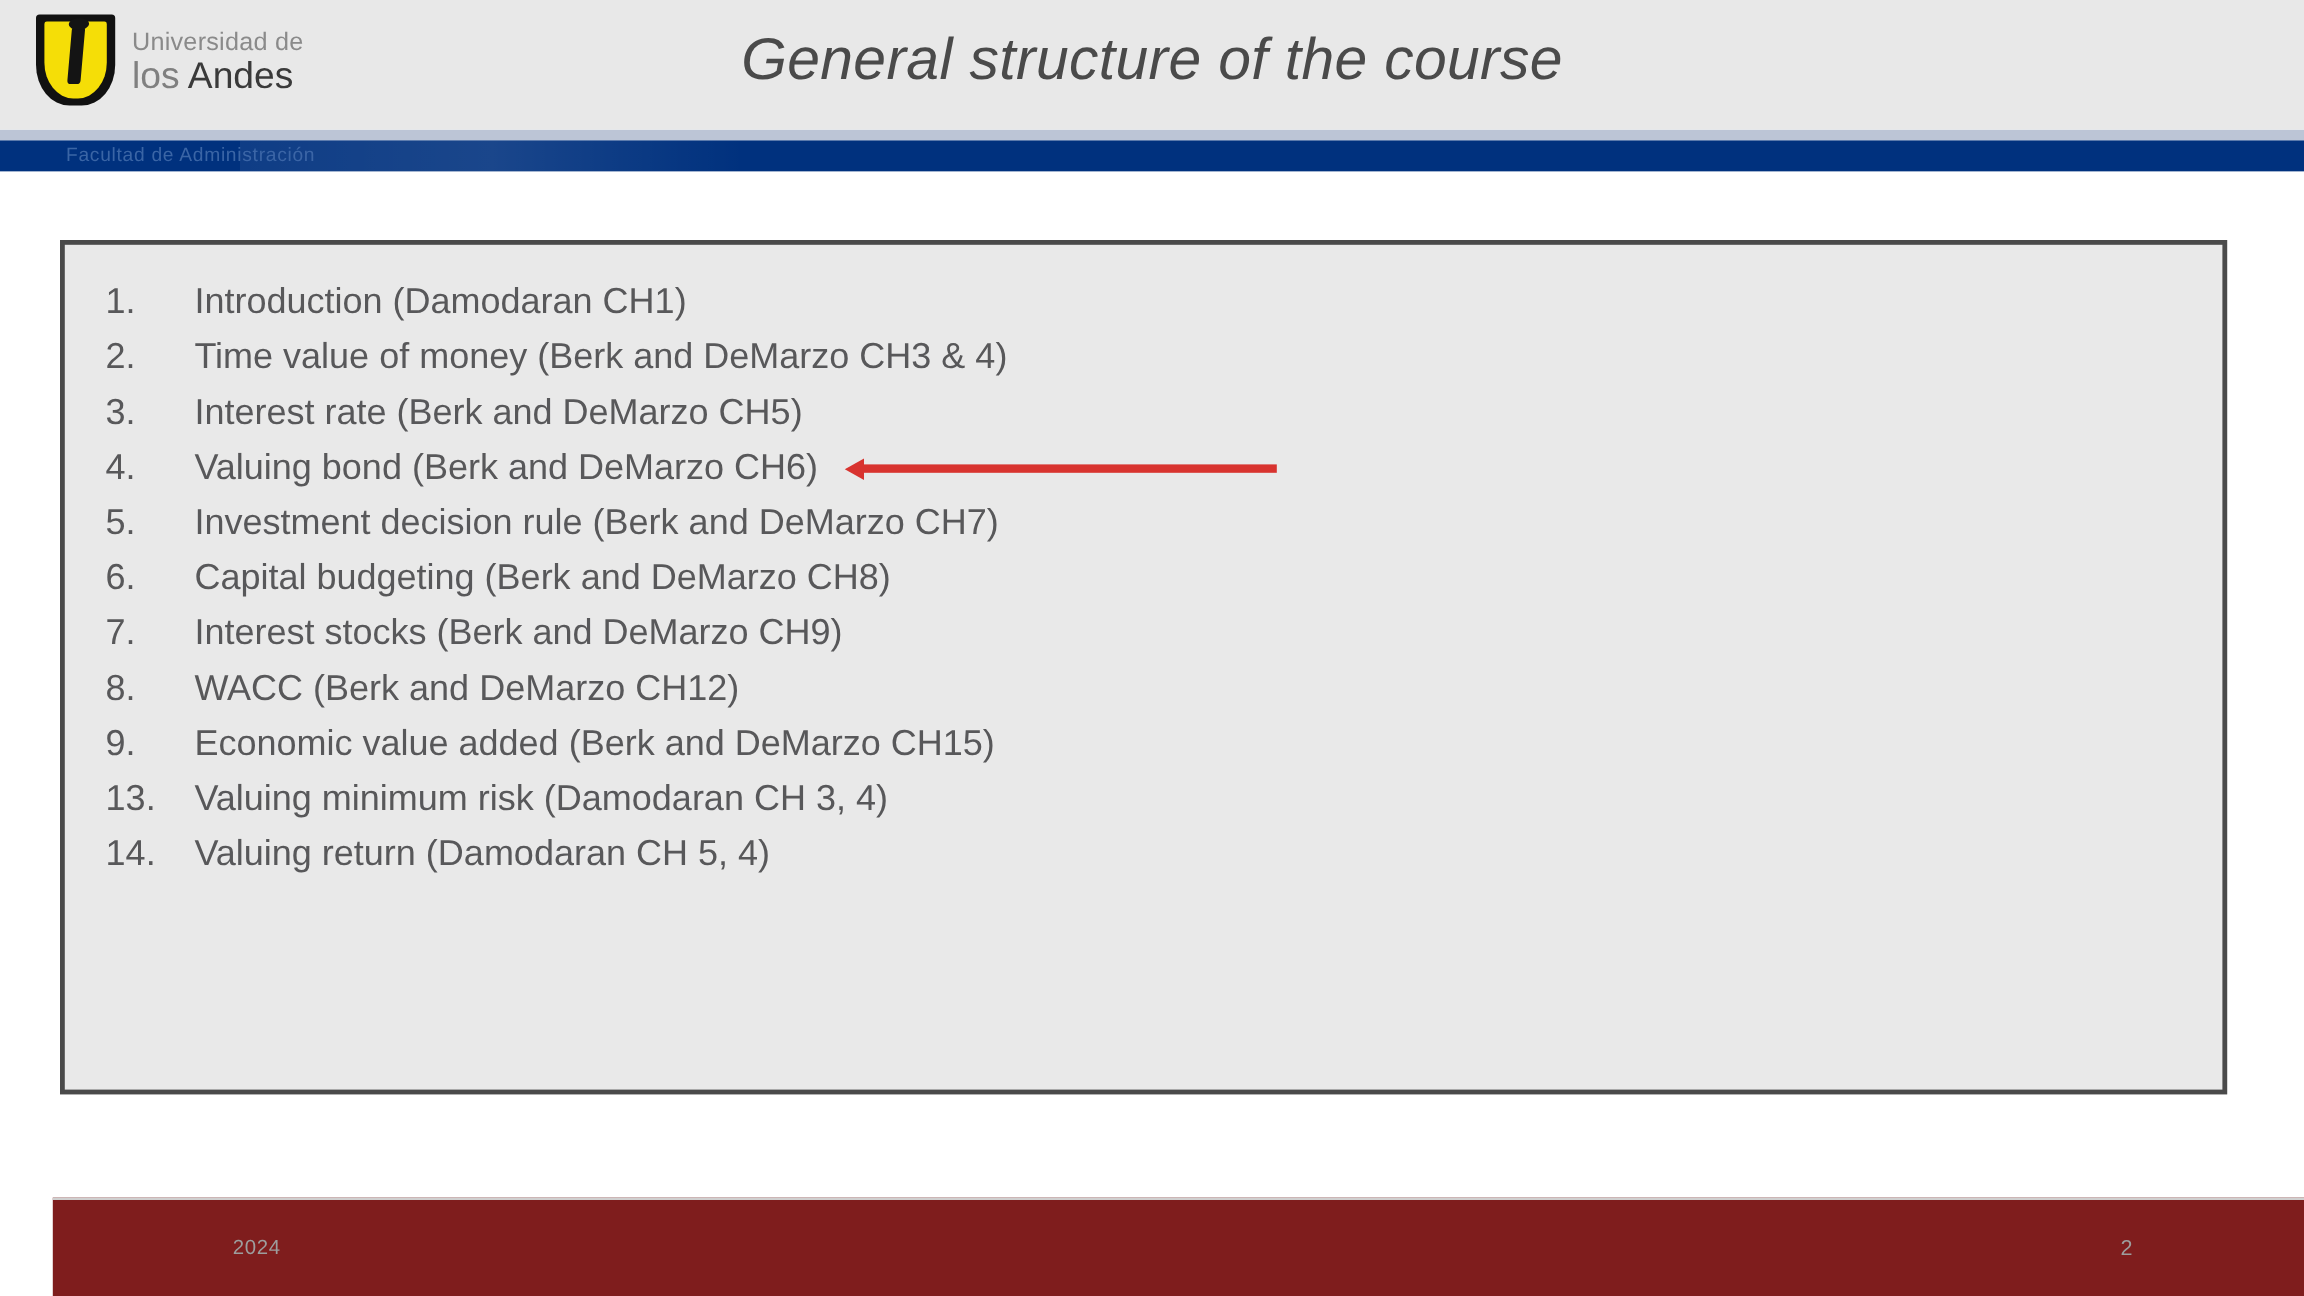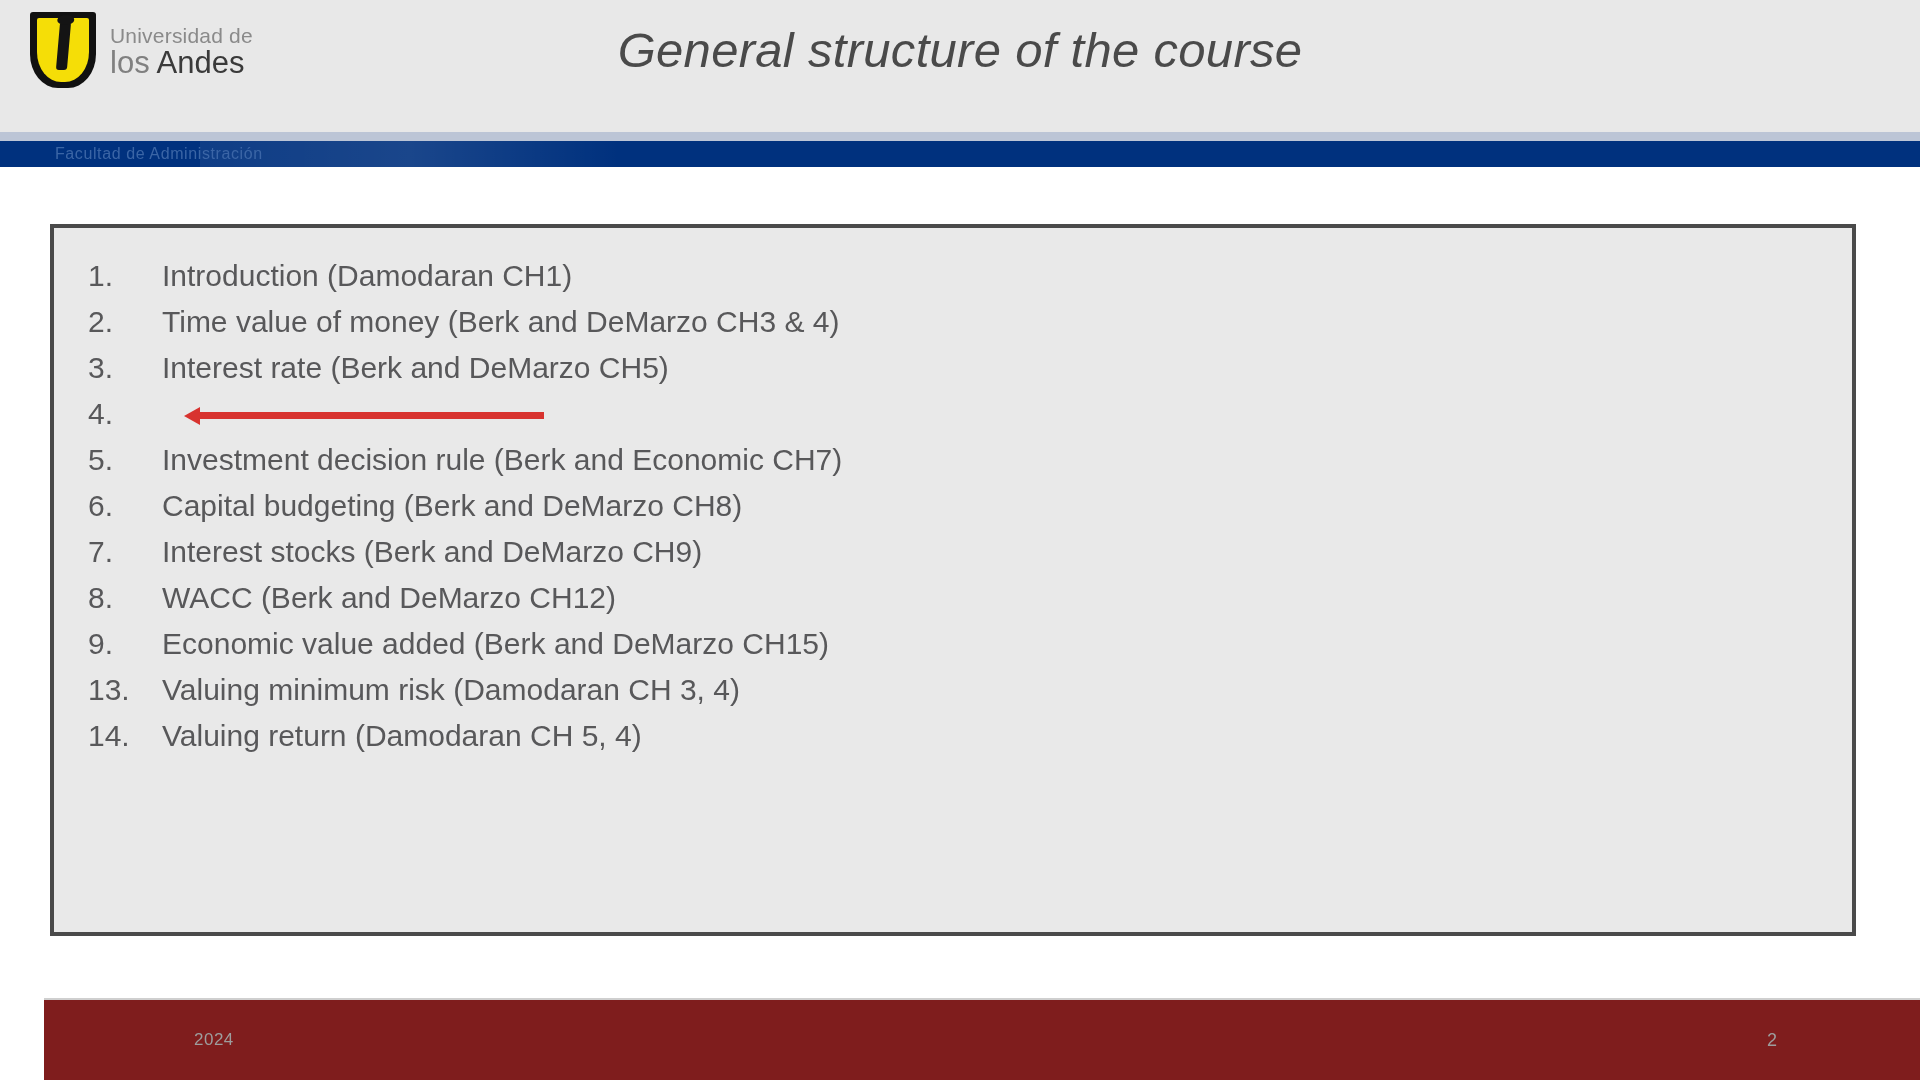--- a/index.html
+++ b/index.html
@@ -21,21 +21,21 @@
     position: absolute;
     inset: 0;
     background: #ffffff;
     display: flex;
     flex-direction: column;
   }
 
   
   .slide-header {
     position: relative;
-    height: 132px;
+    height: 108px;
     background: #e8e8e8;
     flex: 0 0 auto;
   }
 
   .brand {
     position: absolute;
     left: 30px;
     top: 12px;
     display: flex;
     align-items: center;
@@ -297,29 +297,30 @@
           <span class="agenda-label">Time value of money (Berk and DeMarzo CH3 &amp; 4)</span>
         </li>
 
         <li class="agenda-item">
           <span class="agenda-index">3.</span>
           <span class="agenda-label">Interest rate (Berk and DeMarzo CH5)</span>
         </li>
 
         <li class="agenda-item">
           <span class="agenda-index">4.</span>
+          <span class="agenda-label">Valuing bond (Berk and DeMarzo CH6)</span>
           <span class="arrow-wrap">
             <span class="arrow-shaft"></span>
             <span class="arrow-head"></span>
           </span>
         </li>
 
         <li class="agenda-item">
           <span class="agenda-index">5.</span>
-          <span class="agenda-label">Investment decision rule (Berk and Economic CH7)</span>
+          <span class="agenda-label">Investment decision rule (Berk and DeMarzo CH7)</span>
         </li>
 
         <li class="agenda-item">
           <span class="agenda-index">6.</span>
           <span class="agenda-label">Capital budgeting (Berk and DeMarzo CH8)</span>
         </li>
 
         <li class="agenda-item">
           <span class="agenda-index">7.</span>
           <span class="agenda-label">Interest stocks (Berk and DeMarzo CH9)</span>

